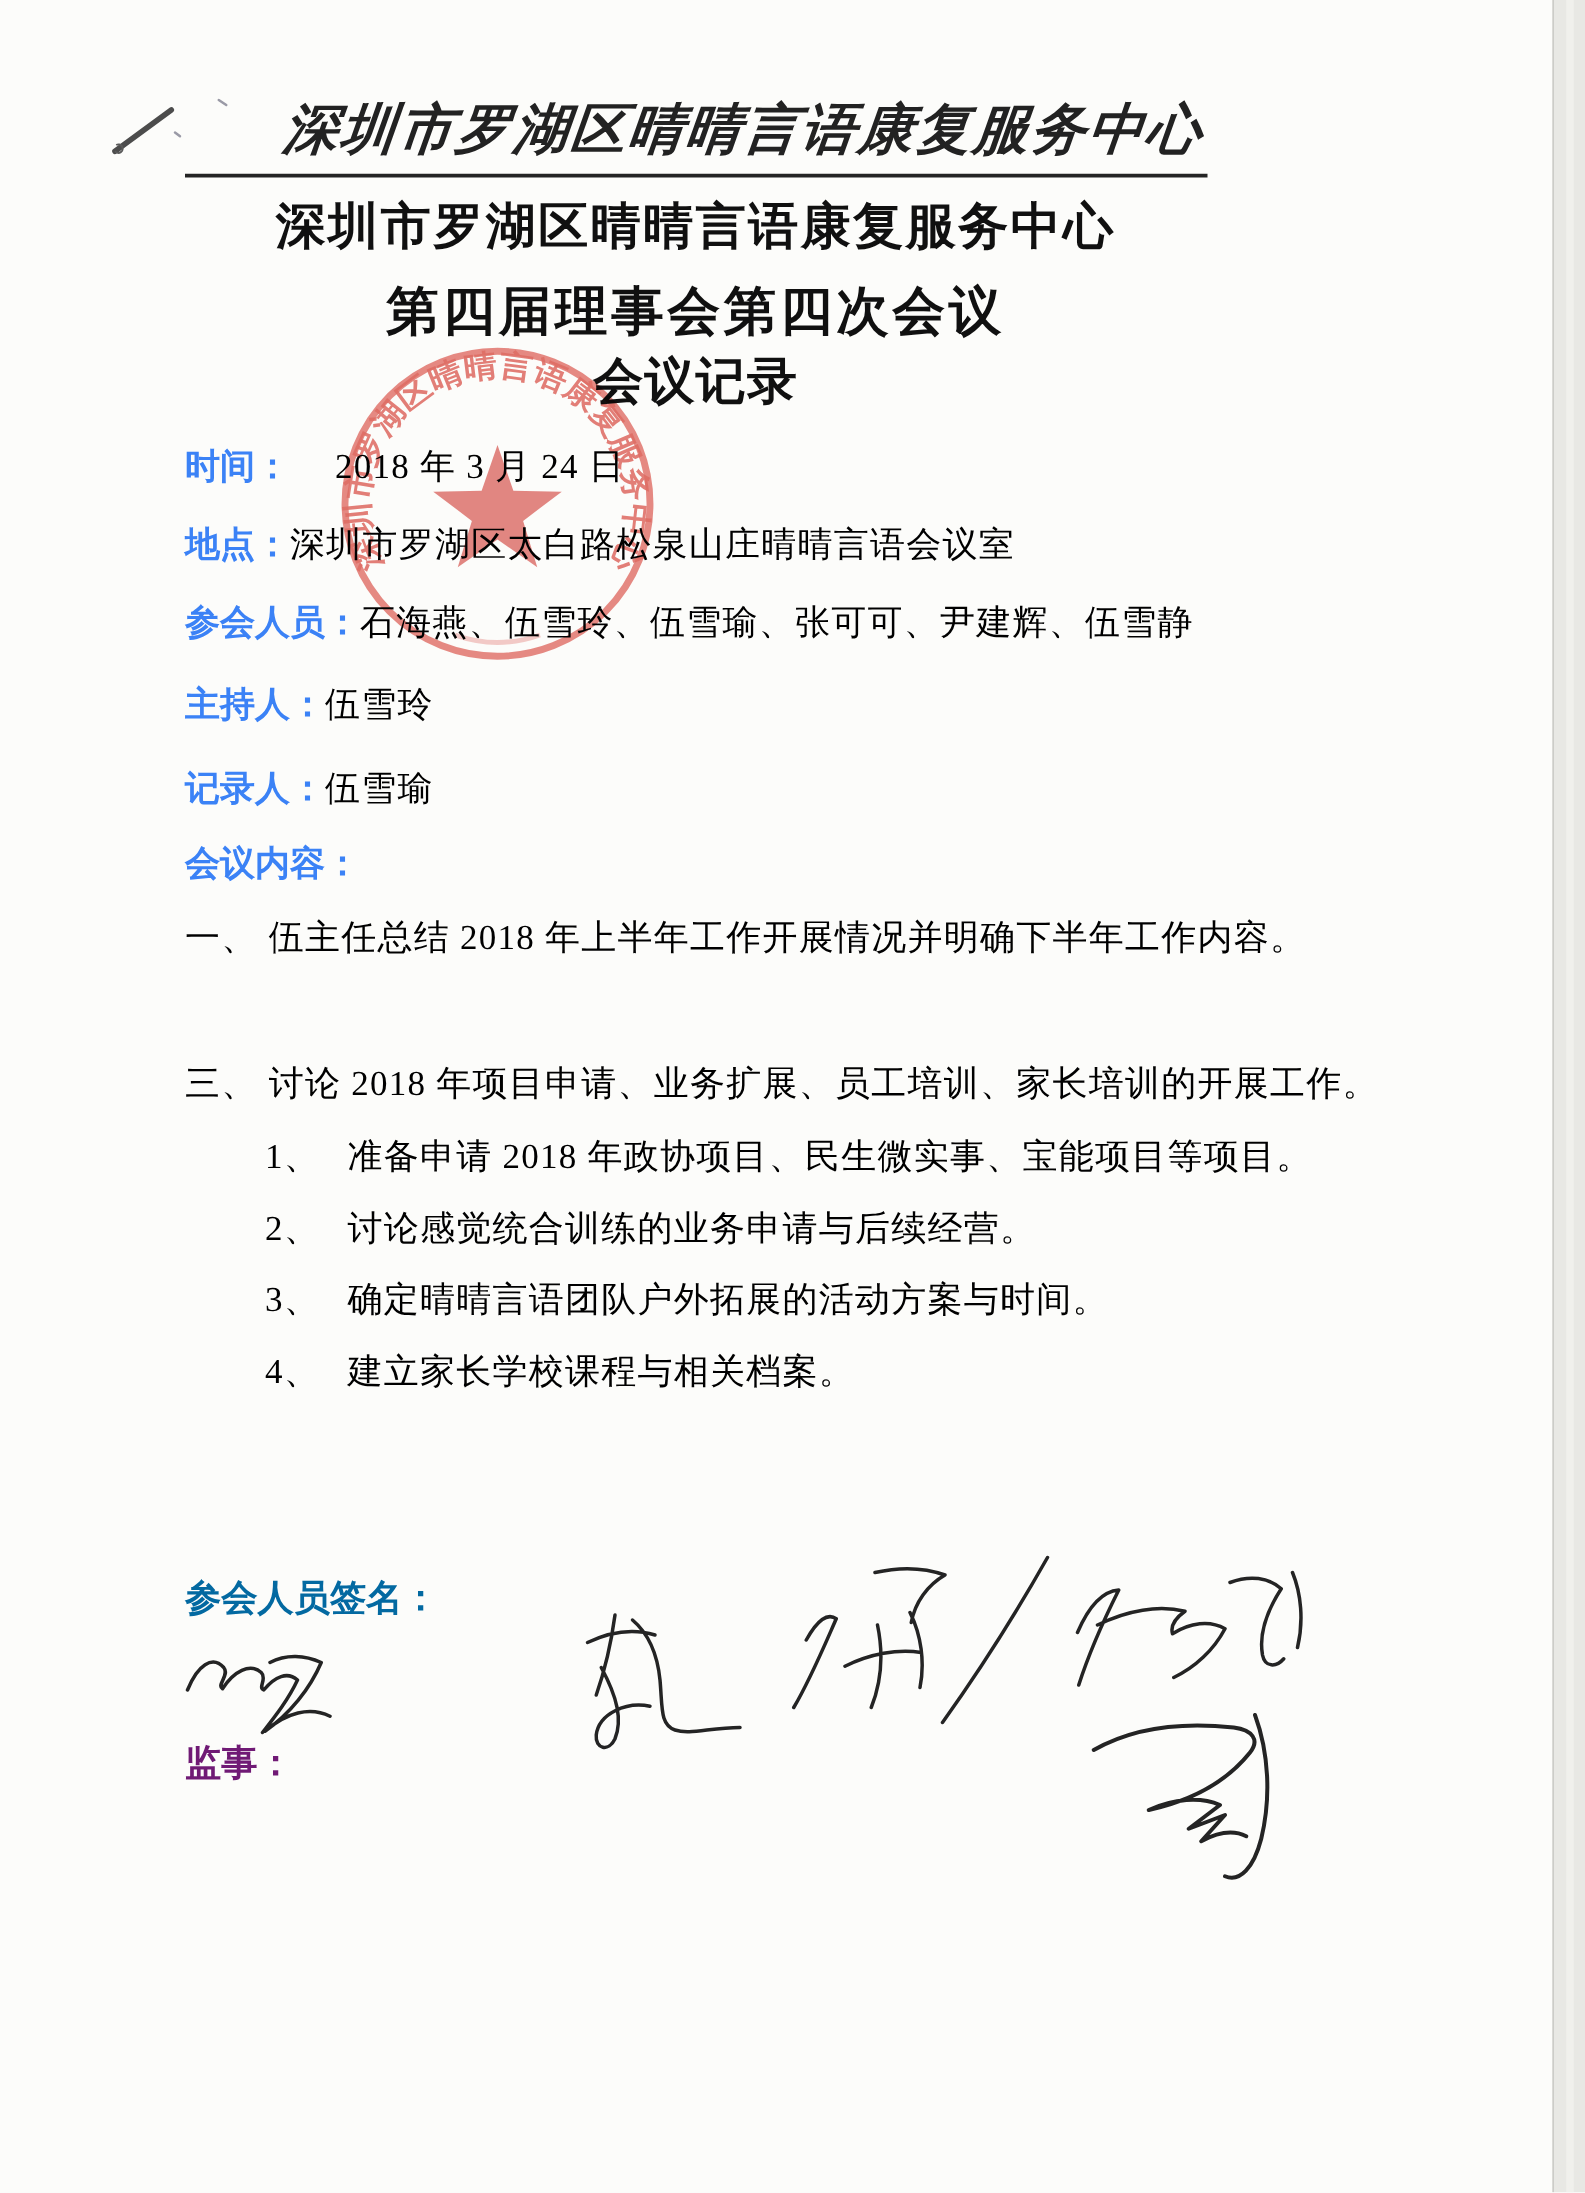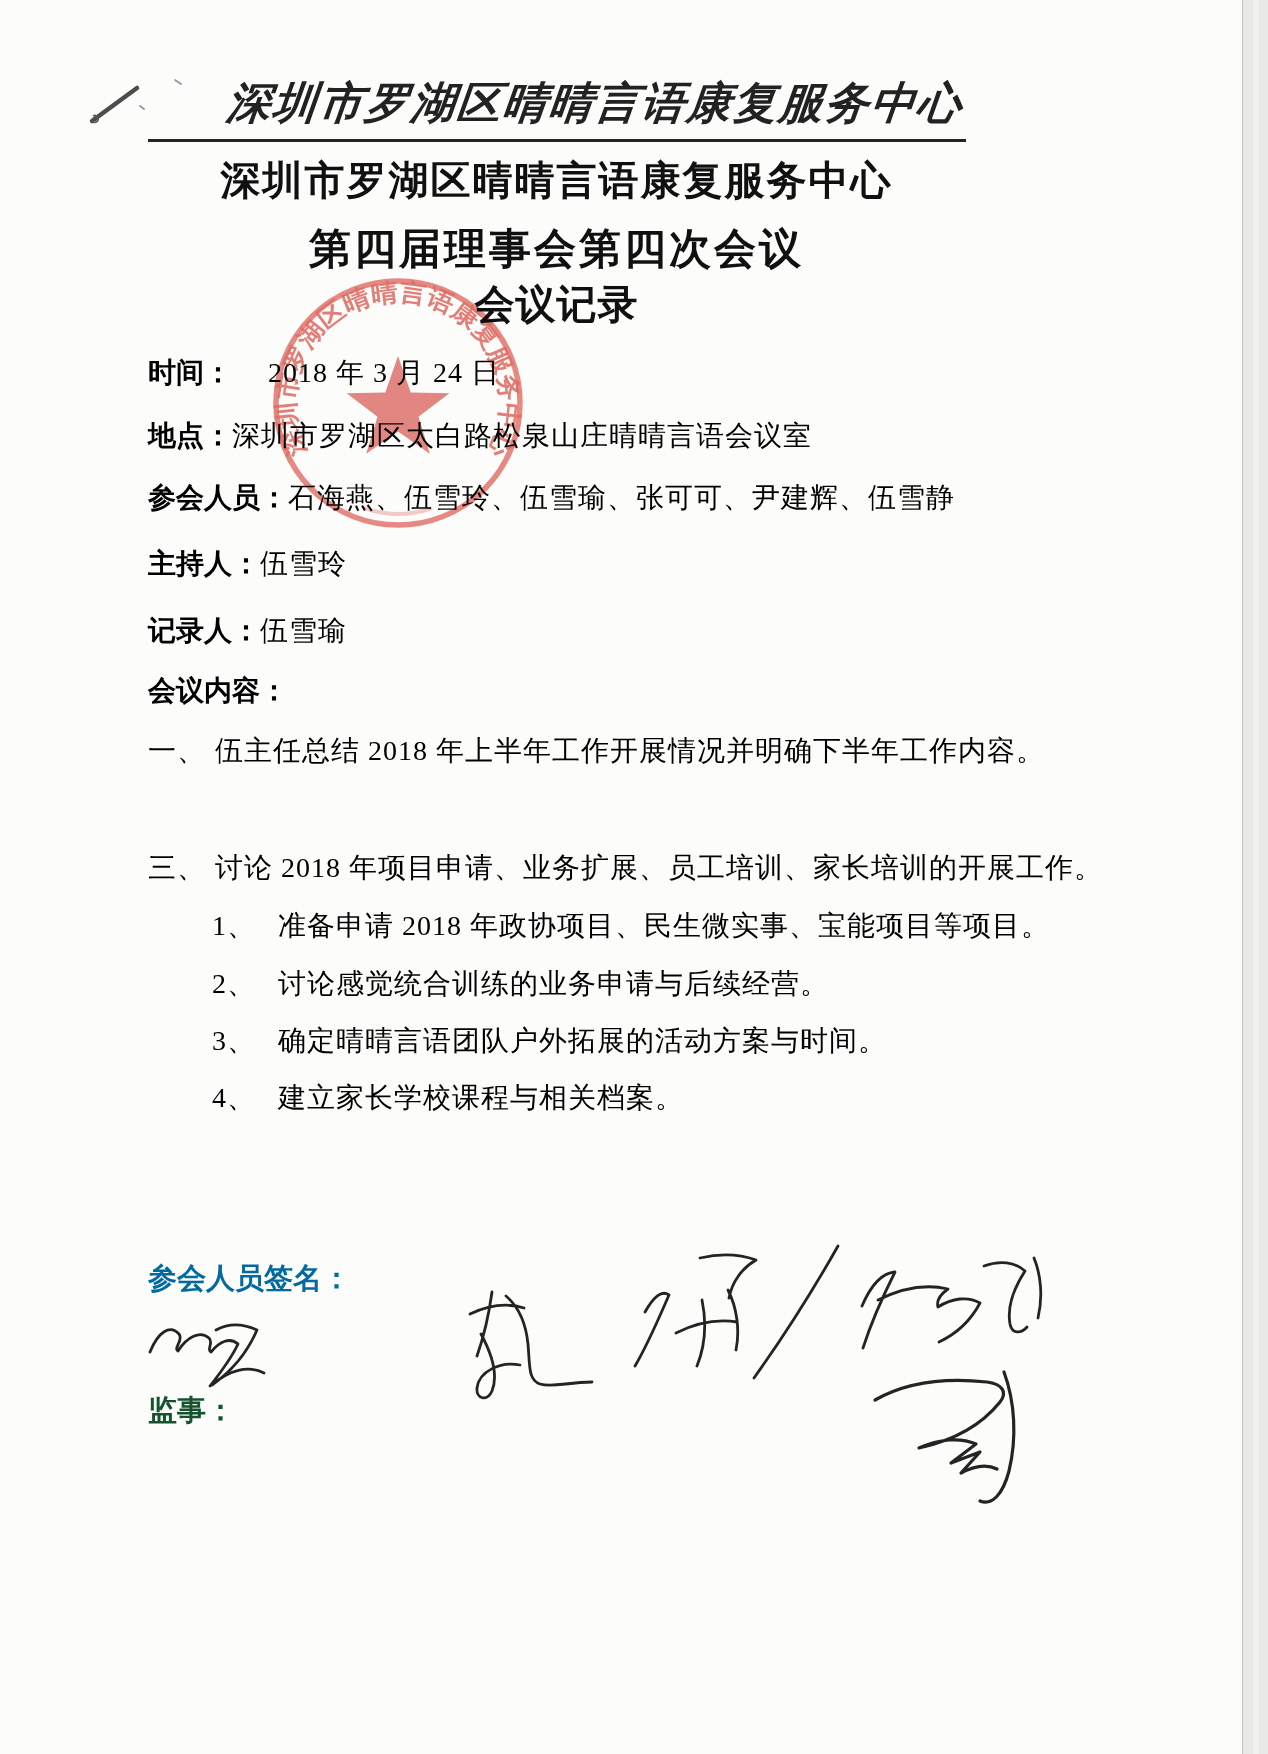--- a/index.html
+++ b/index.html
@@ -11,30 +11,30 @@
   .letterhead{position:absolute;top:74px;left:30px;width:1130px;text-align:center;
         font-size:44px;font-weight:bold;letter-spacing:2px;color:#222;
         transform:skewX(-6deg);font-style:italic;}
   .rule{position:absolute;left:148px;top:139px;width:818px;height:3px;background:#242424;}
   .title{position:absolute;left:0;width:1113px;text-align:center;font-weight:900;
         font-family:"Liberation Sans","DejaVu Sans",sans-serif;color:#101010;}
   .t1{top:153px;font-size:40px;letter-spacing:2px;}
   .t2{top:221px;font-size:42px;letter-spacing:3px;}
   .t3{top:277px;font-size:40px;letter-spacing:1px;}
   .row{position:absolute;left:148px;font-size:28px;line-height:1.25;white-space:nowrap;}
-  .lbl{font-weight:bold;font-family:"Liberation Sans","DejaVu Sans",sans-serif;color:#000000;}
+  .lbl{font-weight:bold;font-family:"Liberation Sans","DejaVu Sans",sans-serif;color:#3b82f6;}
   .val{letter-spacing:1px;color:#000000;}
   .gap{margin-left:36px;}
   .num{display:inline-block;width:67px;}
   .sub{left:212px;}
   .subnum{display:inline-block;width:66px;}
   .sig-head{position:absolute;left:148px;top:1259px;font-size:29px;font-weight:bold;
         font-family:"Liberation Sans","DejaVu Sans",sans-serif;color:#0369a1;}
   .sup-lbl{position:absolute;left:148px;top:1391px;font-size:29px;font-weight:bold;
-        font-family:"Liberation Sans","DejaVu Sans",sans-serif;color:#14532d;}
+        font-family:"Liberation Sans","DejaVu Sans",sans-serif;color:#701a75;}
   .seal{position:absolute;left:268px;top:272px;width:260px;height:260px;
         mix-blend-mode:multiply;opacity:.85;}
   .sigs{position:absolute;left:0;top:1230px;width:1268px;height:300px;}
   .scratch{position:absolute;left:0;top:0;width:260px;height:140px;}
 </style>
 </head>
 <body>
 
 <div id="page">
 

